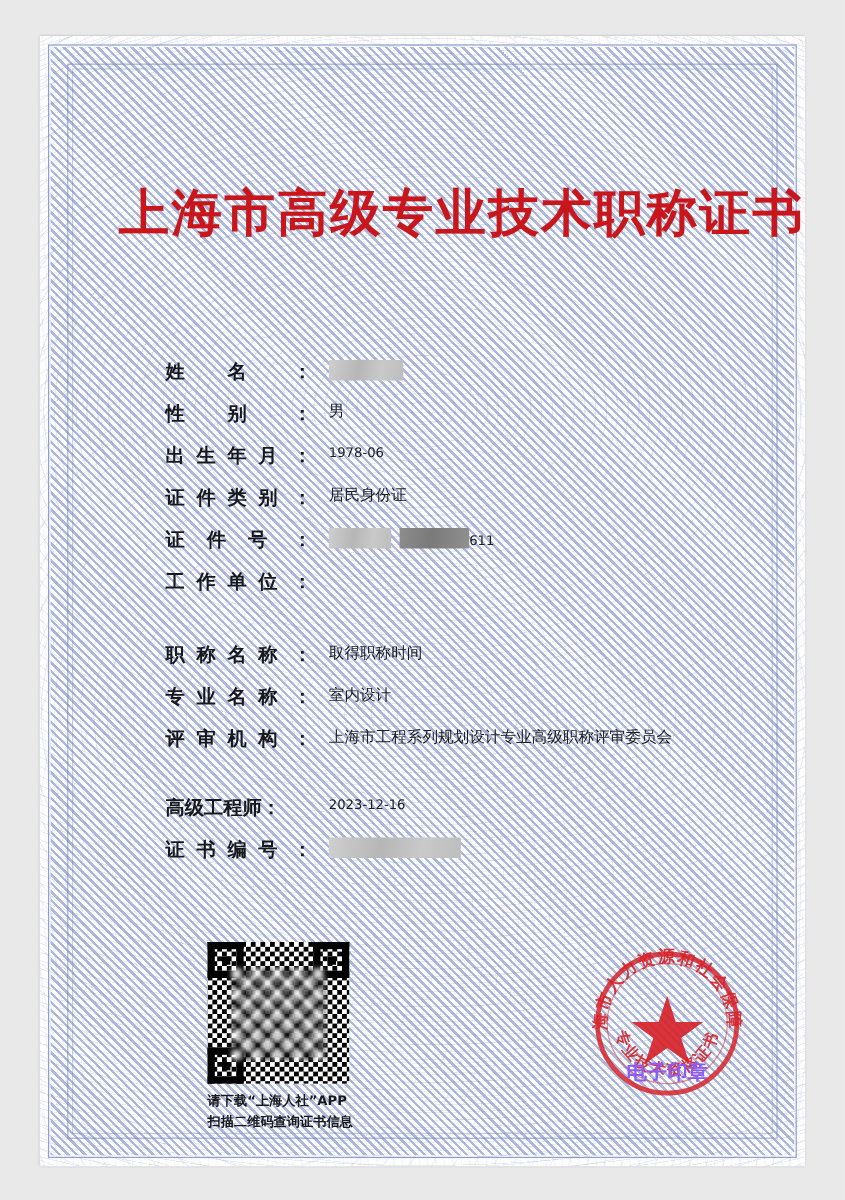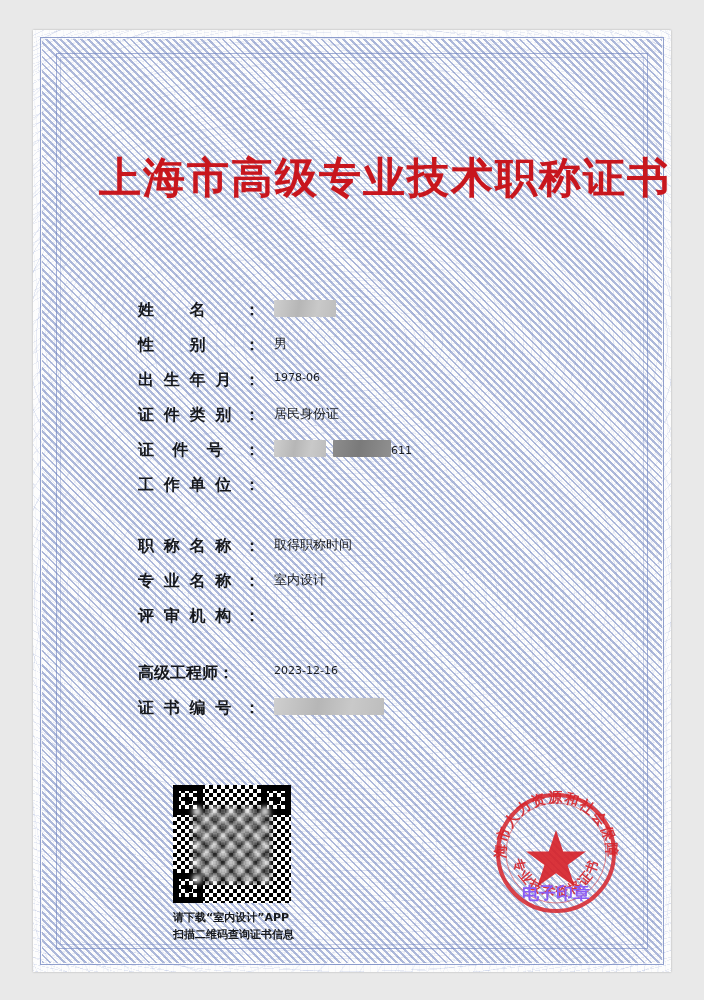--- a/index.html
+++ b/index.html
@@ -319,20 +319,21 @@
     </div>
 
     <div class="row">
       <div class="label">
         <span class="ch">评</span>
           <span class="ch">审</span>
           <span class="ch">机</span>
           <span class="ch">构</span>
           <span class="colon">：</span>
       </div>
+      <div class="value small" style="max-width:300px">上海市工程系列规划设计专业高级职称评审委员会</div>
     </div>
 
     <div class="section-gap2"></div>
 
     <div class="row">
       <div class="label" style="width:122px;justify-content:flex-start">高级工程师：</div>
       <div class="value">2023-12-16</div>
     </div>
 
     <div class="row">
@@ -348,21 +349,21 @@
       </div>
     </div>
 
   </div>
 
   <div class="qr-wrap">
     <div style="position:relative;">
       <div class="qr"></div>
       <div class="qr-blur"></div>
     </div>
-    <div class="qr-caption">请下载“室内设计”APP</div>
+    <div class="qr-caption">请下载“上海人社”APP</div>
     <div class="qr-caption" style="margin-top:1px">扫描二维码查询证书信息</div>
   </div>
 
   <div class="seal">
     <svg viewBox="0 0 142 142" xmlns="http://www.w3.org/2000/svg">
       <defs>
         <path id="arcTop" d="M 20,71 A 51,51 0 0 1 122,71" fill="none"></path>
         <path id="arcBottom" d="M 28,71 A 43,43 0 0 0 114,71" fill="none"></path>
       </defs>
       <circle cx="71" cy="71" r="58" fill="none" stroke="#d6232a" stroke-width="4" opacity="0.85"></circle>

